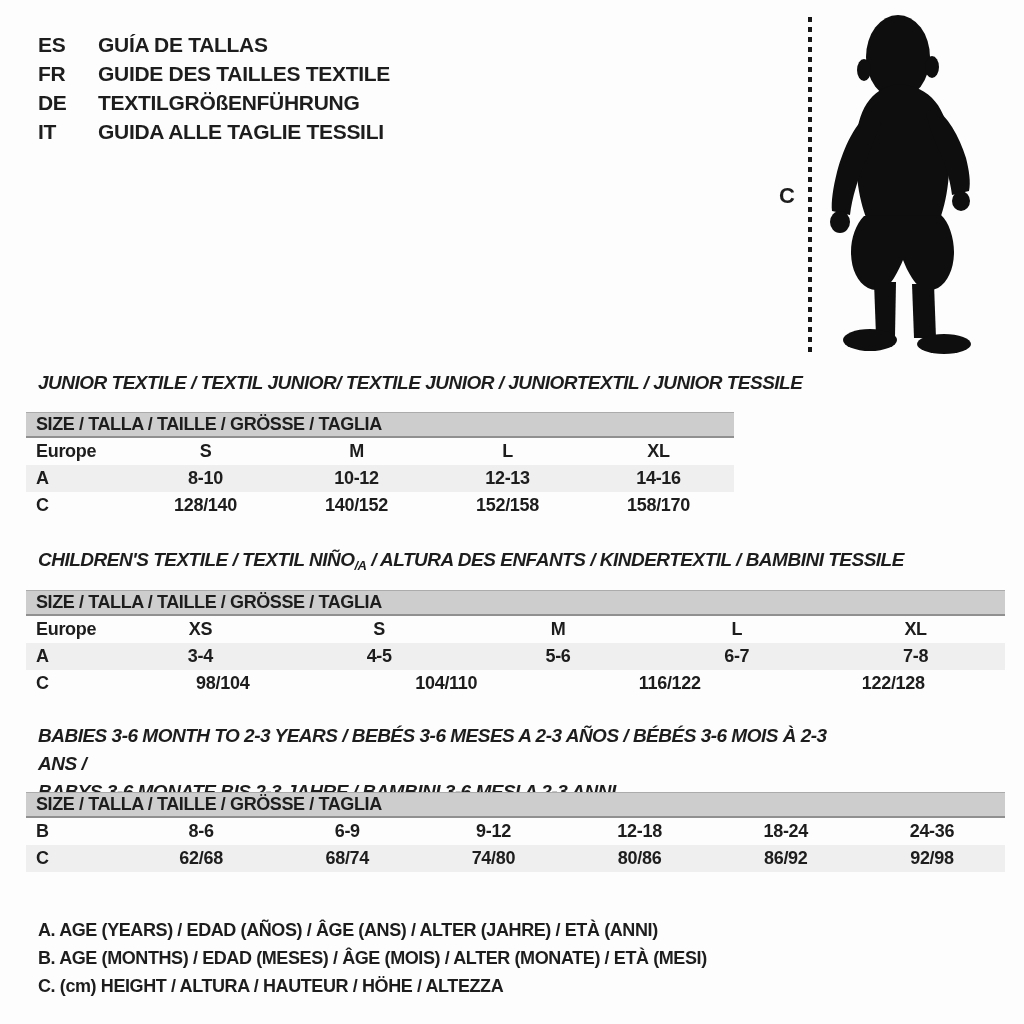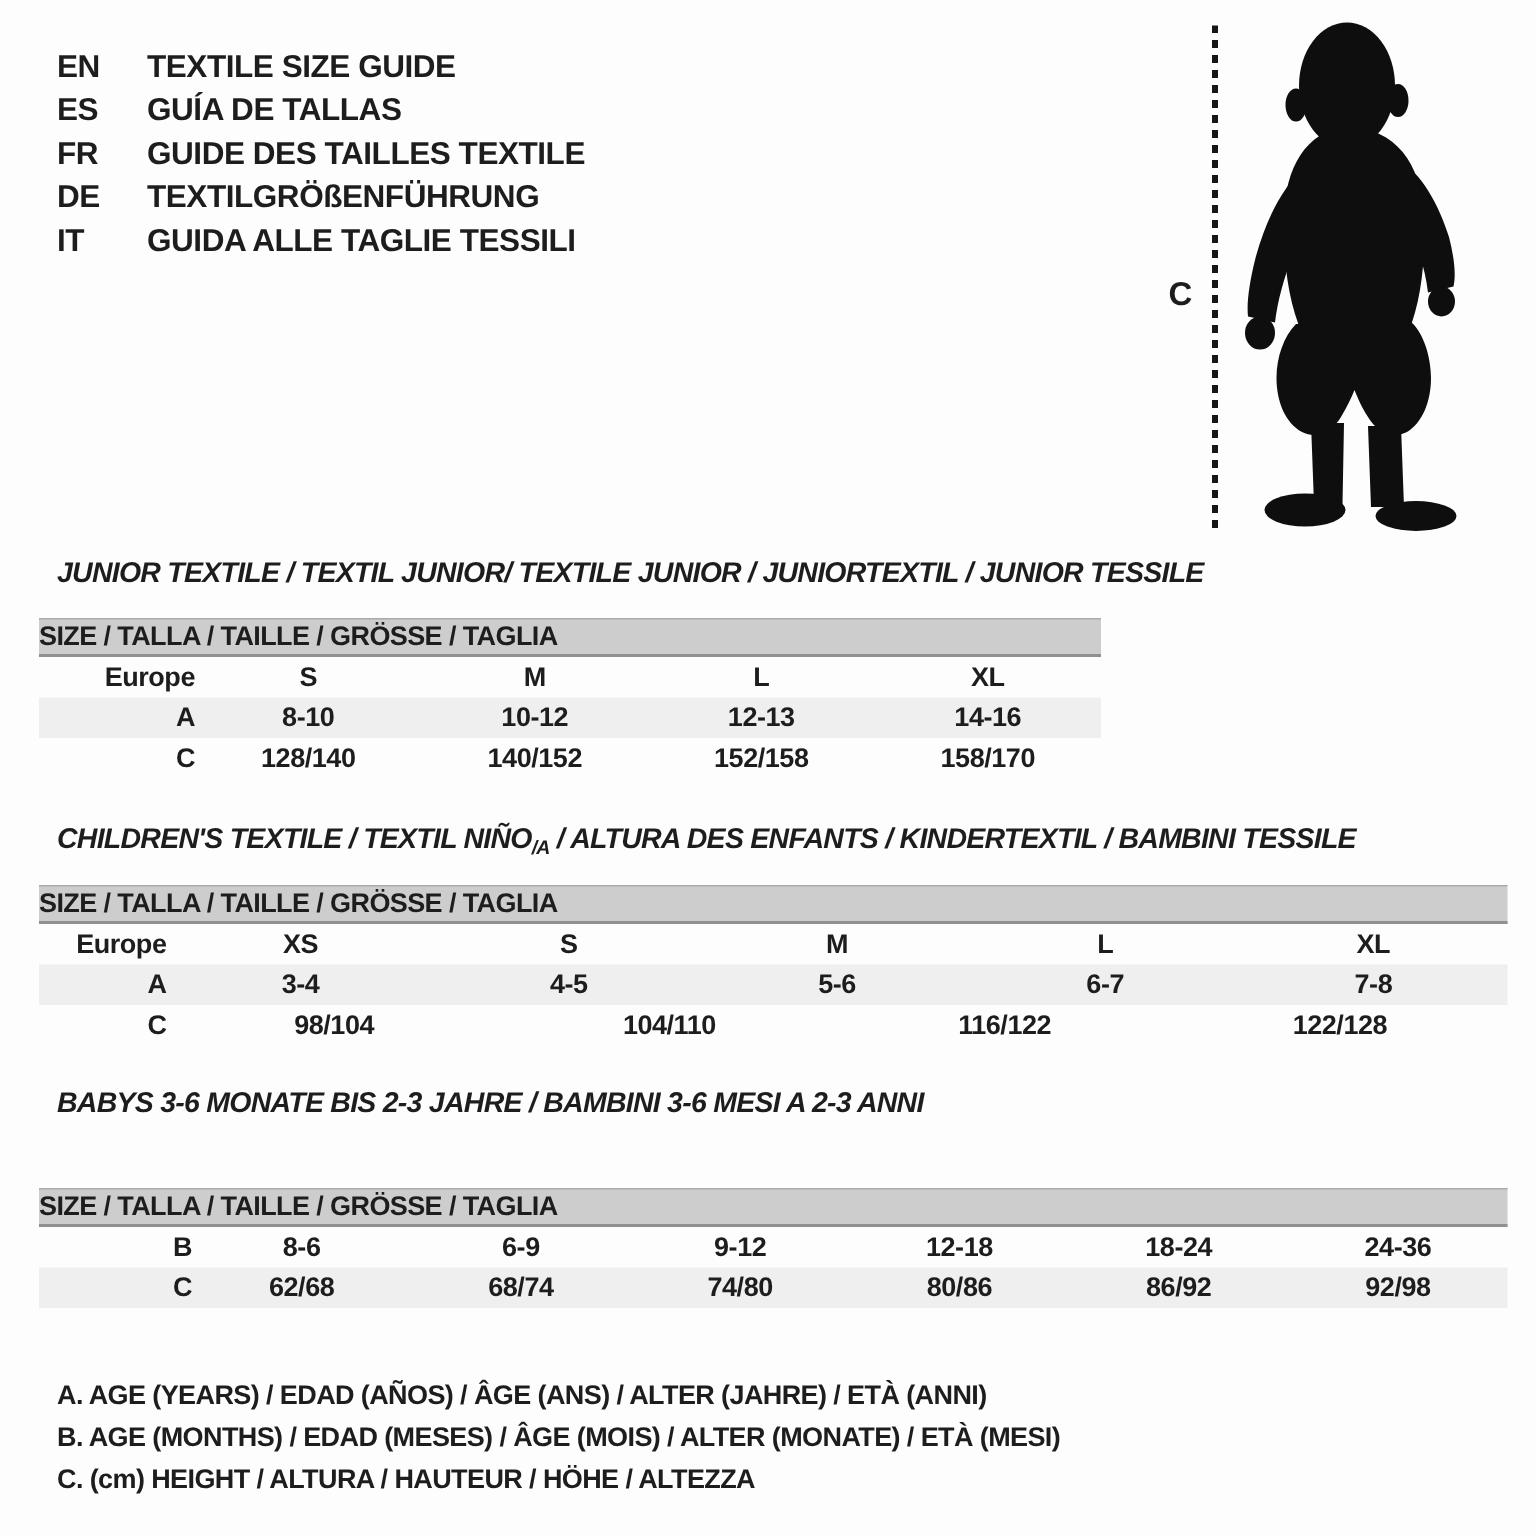--- a/index.html
+++ b/index.html
@@ -29,44 +29,40 @@
   #junior-title{top:372px;}
   #children-title{top:549px;}
   #babies-title{top:722px;line-height:28px;white-space:normal;width:820px;}
   .sub-a{font-size:13px;vertical-align:-4px;letter-spacing:-0.5px;}
   
   .size-table{position:absolute;left:26px;font-size:18px;}
   .size-table .hdr{
     background:#cdcdcd;
     border-top:1px solid #ababab;
     border-bottom:2px solid #909090;
-    height:23px;line-height:23px;
+    height:23px;line-height:23px;padding-left:10px;
     letter-spacing:-0.4px;
   }
   .size-table .row{display:flex;height:27px;line-height:27px;}
   .size-table .row.shaded{background:#efefef;}
-  .size-table .lbl{box-sizing:border-box;padding-left:10px;text-align:right;}
+  .size-table .lbl{box-sizing:border-box;padding-left:10px;}
   .size-table .val{flex:1;text-align:center;}
   #junior-table{top:412px;width:708px;}
   #junior-table .lbl{width:104px;}
   #children-table{top:590px;width:979px;}
   #children-table .lbl{width:85px;}
   #babies-table{top:792px;width:979px;}
   #babies-table .lbl{width:102px;}
   
   #legend{position:absolute;left:38px;top:916px;font-size:18px;line-height:28px;letter-spacing:-0.4px;}
 </style>
 </head>
 <body>
 
 <div id="language-list">
-  <div class="lang-row">
-    <span class="lang-code">EN</span>
-    <span class="lang-label">TEXTILE SIZE GUIDE</span>
-  </div>
   <div class="lang-row">
     <span class="lang-code">ES</span>
     <span class="lang-label">GUÍA DE TALLAS</span>
   </div>
   <div class="lang-row">
     <span class="lang-code">FR</span>
     <span class="lang-label">GUIDE DES TAILLES TEXTILE</span>
   </div>
   <div class="lang-row">
     <span class="lang-code">DE</span>
@@ -151,20 +147,21 @@
   <div class="row">
     <span class="lbl">C</span>
     <span class="val">98/104</span>
     <span class="val">104/110</span>
     <span class="val">116/122</span>
     <span class="val">122/128</span>
   </div>
 </div>
 
 <div class="sec-title" id="babies-title">
+  <div>BABIES 3-6 MONTH TO 2-3 YEARS / BEBÉS 3-6 MESES A 2-3 AÑOS / BÉBÉS 3-6 MOIS À 2-3 ANS /</div>
   <div>BABYS 3-6 MONATE BIS 2-3 JAHRE / BAMBINI 3-6 MESI A 2-3 ANNI</div>
 </div>
 <div class="size-table" id="babies-table">
   <div class="hdr">SIZE / TALLA / TAILLE / GRÖSSE / TAGLIA</div>
   <div class="row">
     <span class="lbl">B</span>
     <span class="val">8-6</span>
     <span class="val">6-9</span>
     <span class="val">9-12</span>
     <span class="val">12-18</span>

